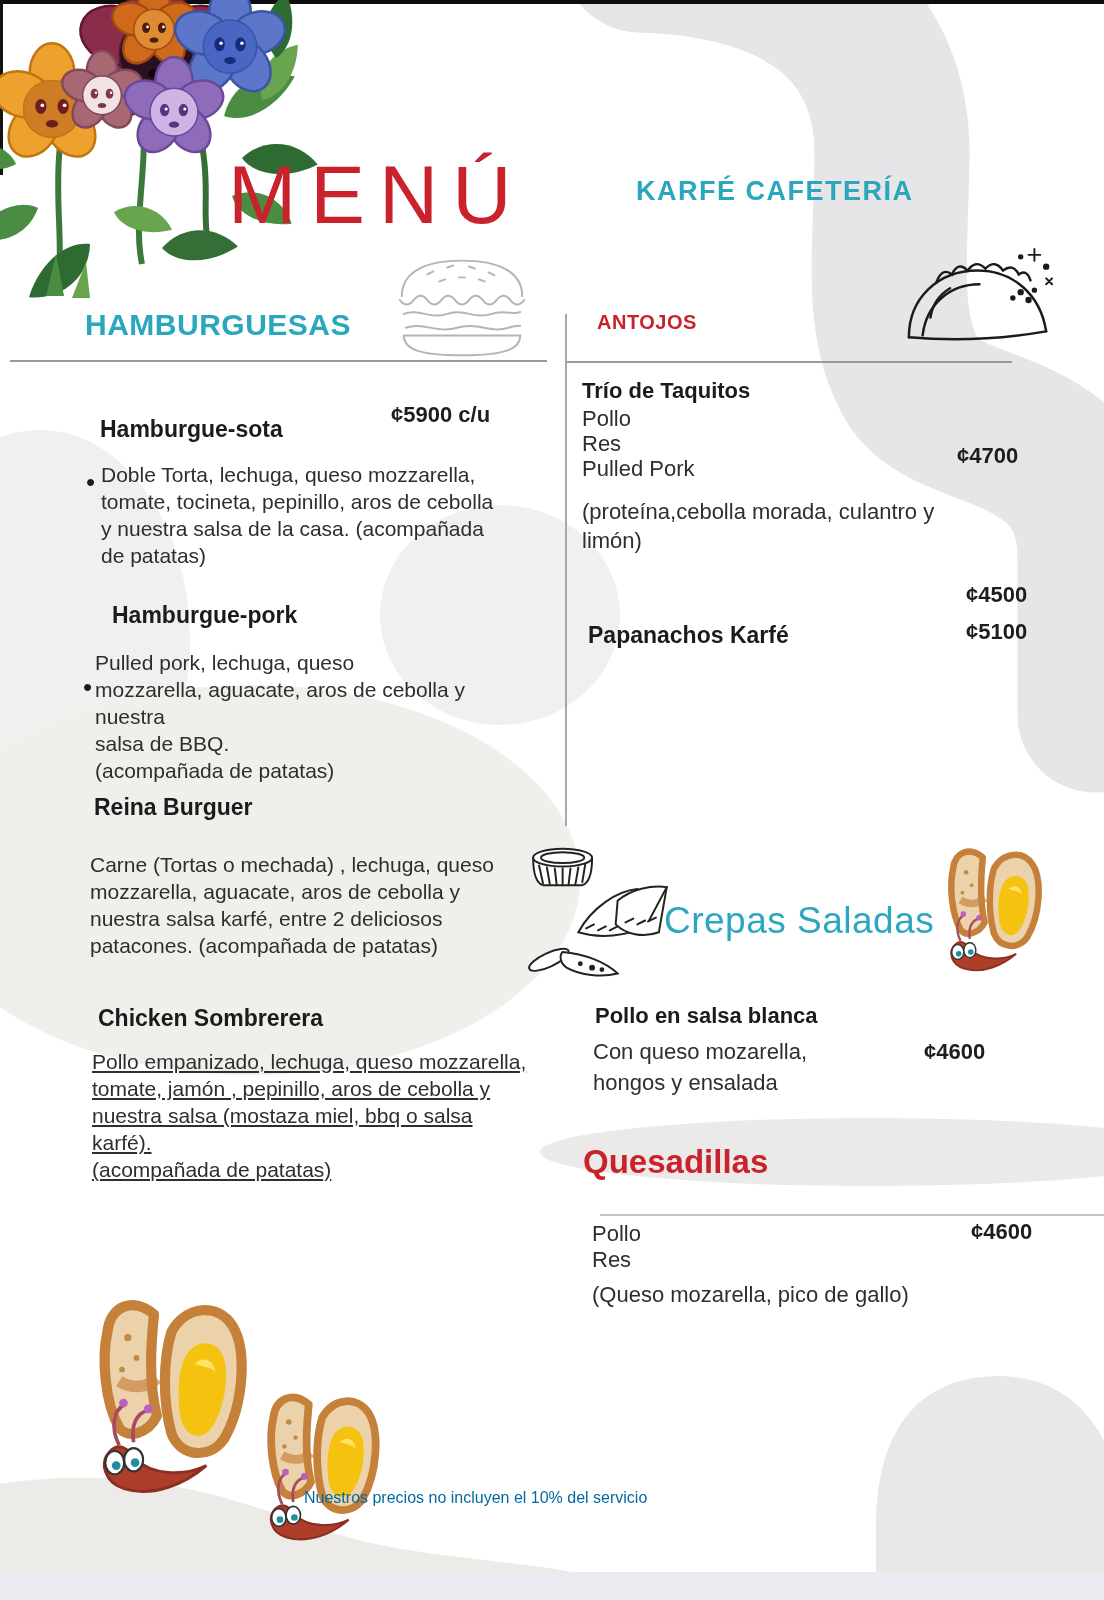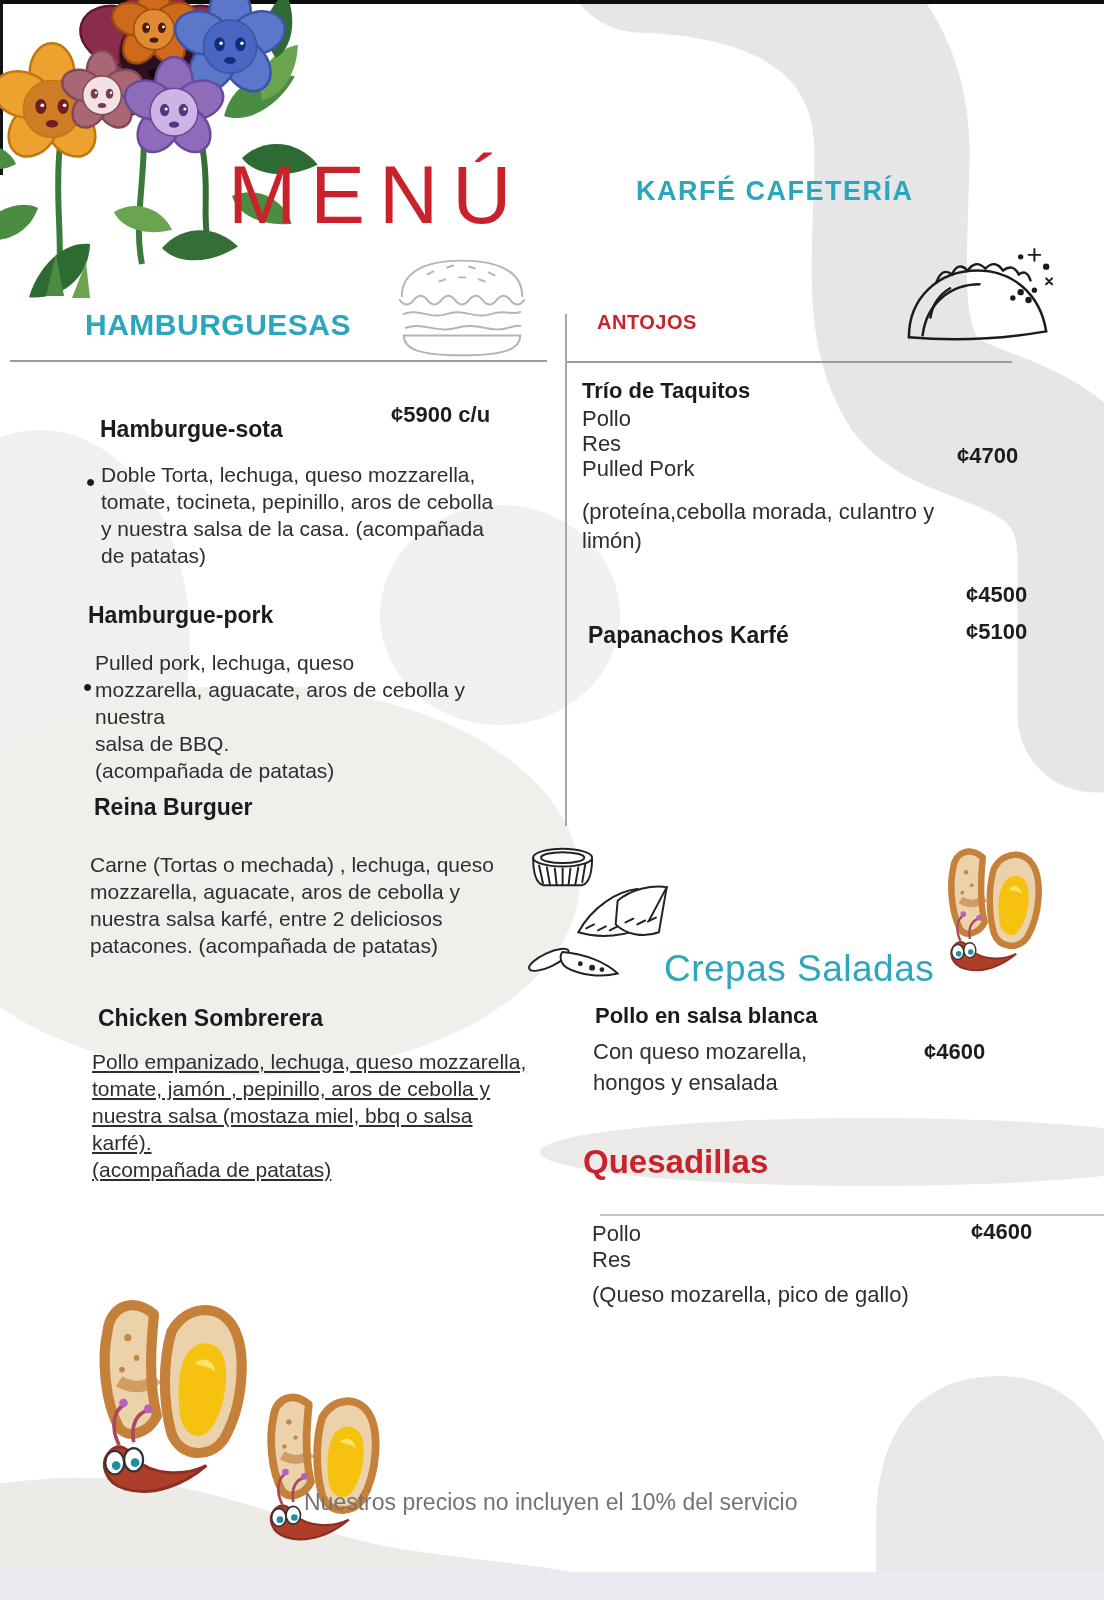--- a/index.html
+++ b/index.html
@@ -5,31 +5,31 @@
   html,body{margin:0;padding:0;background:#6b6b6b;}
   .page{position:relative;width:1104px;height:1600px;margin:0 auto;background:#ffffff;
         overflow:hidden;font-family:"Liberation Sans",sans-serif;}
   .abs{position:absolute;}
   .pre{white-space:pre-line;}
   .menu-title{font-size:82px;font-weight:400;letter-spacing:14px;color:#c9222b;}
   .brand{font-size:27px;font-weight:bold;letter-spacing:1.5px;color:#2aa6bd;}
   .sec-teal{font-size:30px;font-weight:bold;letter-spacing:0.5px;color:#2aa6bd;}
   .sec-red{font-size:20px;font-weight:bold;letter-spacing:0.5px;color:#c9222a;}
   .sec-red-lg{font-size:33px;font-weight:bold;color:#c9222a;}
-  .sec-teal-md{font-size:37px;font-weight:500;color:#2ba7bf;letter-spacing:0.5px;margin-top:48px;}
+  .sec-teal-md{font-size:37px;font-weight:500;color:#2ba7bf;letter-spacing:0.5px;}
   .item-name{font-size:23px;font-weight:bold;color:#1b1b1b;}
   .item-name-sm{font-size:22px;font-weight:bold;color:#1b1b1b;}
   .desc{font-size:21px;line-height:27px;color:#2e2e2e;}
   .desc-lg{font-size:22px;line-height:31px;color:#2e2e2e;}
   .price{font-size:22px;font-weight:bold;color:#1d1d1d;}
   .bullet{font-size:26px;color:#1b1b1b;}
   .hr{position:absolute;height:2px;background:#9b9b9b;}
   .hr-light{position:absolute;height:2px;background:#c4c4c4;}
   .vline{position:absolute;width:2px;background:#a8a8a8;}
-  .footer{font-size:23px;color:#737373;text-align:right;}
+  .footer{font-size:16px;color:#0369a1;text-align:right;}
   svg{display:block;}
 </style>
 </head>
 <body>
 
 <div class="page">
 
   <svg class="abs" style="left:0;top:0;" width="1104" height="1600" viewBox="0 0 1104 1600">
     <path d="M 640 -45 C 810 -40 895 35 892 160 C 890 265 880 330 915 385 C 955 440 1092 420 1095 555 L 1095 715" fill="none" stroke="#e6e5e7" stroke-width="155" stroke-linecap="round"></path>
     <ellipse cx="40" cy="640" rx="150" ry="210" fill="#f1f0ee"></ellipse>
@@ -193,21 +193,21 @@
 
   <div class="abs price" style="left:391px;top:402px;">¢5900 c/u</div>
 
   <div class="abs item-name" style="left:100px;top:416px;">Hamburgue-sota</div>
   <div class="abs bullet" style="left:86px;top:467px;">•</div>
   <div class="abs desc pre" style="left:101px;top:461px;width:460px;">Doble Torta, lechuga, queso mozzarella,
 tomate, tocineta, pepinillo, aros de cebolla
 y nuestra salsa de la casa. (acompañada
 de patatas)</div>
 
-  <div class="abs item-name" style="left:88px;top:602px;">Hamburgue-pork</div>
+  <div class="abs item-name" style="left:112px;top:602px;">Hamburgue-pork</div>
   <div class="abs bullet" style="left:83px;top:672px;">•</div>
   <div class="abs desc pre" style="left:95px;top:649px;width:460px;">Pulled pork, lechuga, queso
 mozzarella, aguacate, aros de cebolla y
 nuestra
 salsa de BBQ.
 (acompañada de patatas)</div>
 
   <div class="abs item-name" style="left:94px;top:794px;">Reina Burguer</div>
   <div class="abs desc pre" style="left:90px;top:851px;width:470px;">Carne (Tortas o mechada) , lechuga, queso
 mozzarella, aguacate, aros de cebolla y

